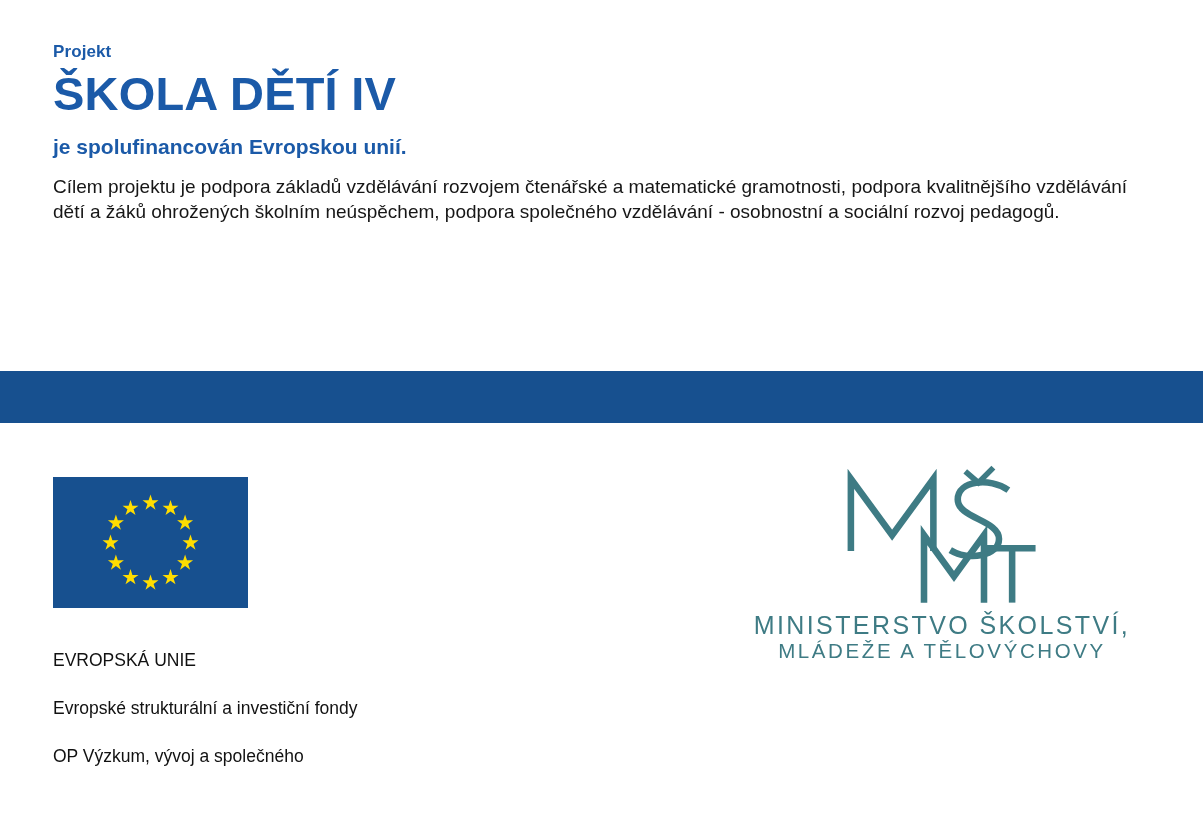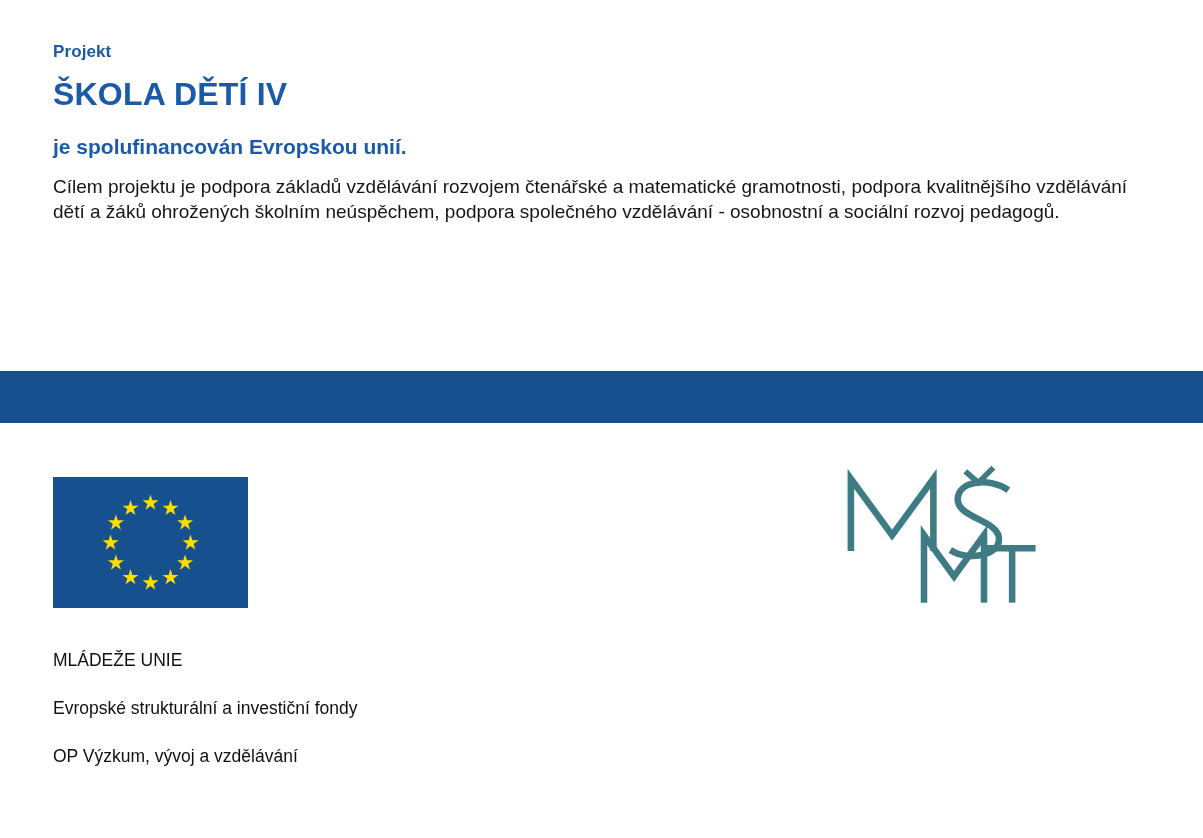--- a/index.html
+++ b/index.html
@@ -26,21 +26,21 @@
   .project-kicker {
     color: #1b5aa8;
     font-size: 17px;
     font-weight: bold;
     line-height: 20px;
     margin: 0 0 6px 0;
     letter-spacing: 0.1px;
   }
   .project-title {
     color: #1b5aa8;
-    font-size: 32px;
+    font-size: 47px;
     font-weight: bold;
     line-height: 52px;
     margin: 0 0 14px 0;
     letter-spacing: 0.2px;
   }
   .project-subtitle {
     color: #1b5aa8;
     font-size: 21px;
     font-weight: bold;
     line-height: 26px;
@@ -139,35 +139,39 @@
         <polygon points="97.5,97.5 99.4,103.3 105.5,103.3 100.6,106.9 102.5,112.7 97.5,109.1 92.5,112.7 94.4,106.9 89.5,103.3 95.6,103.3"></polygon>
         <polygon points="77.5,92.1 79.4,97.9 85.5,97.9 80.6,101.5 82.5,107.3 77.5,103.7 72.5,107.3 74.4,101.5 69.5,97.9 75.6,97.9"></polygon>
         <polygon points="62.9,77.5 64.8,83.3 70.9,83.3 66,86.9 67.9,92.7 62.9,89.1 57.9,92.7 59.8,86.9 54.9,83.3 61,83.3"></polygon>
         <polygon points="57.5,57.5 59.4,63.3 65.5,63.3 60.6,66.9 62.5,72.7 57.5,69.1 52.5,72.7 54.4,66.9 49.5,63.3 55.6,63.3"></polygon>
         <polygon points="62.9,37.5 64.8,43.3 70.9,43.3 66,46.9 67.9,52.7 62.9,49.1 57.9,52.7 59.8,46.9 54.9,43.3 61,43.3"></polygon>
         <polygon points="77.5,22.9 79.4,28.7 85.5,28.7 80.6,32.3 82.5,38.1 77.5,34.5 72.5,38.1 74.4,32.3 69.5,28.7 75.6,28.7"></polygon>
       </g>
     </svg>
   </div>
   <div class="eu-caption">
-    <div>MLÁDEŽE UNIE</div>
+    <div>EVROPSKÁ UNIE</div>
     <div>Evropské strukturální a investiční fondy</div>
-    <div>OP Výzkum, vývoj a vzdělávání</div>
+    <div>OP Výzkum, vývoj a společného</div>
   </div>
 </div>
 
 <div class="msmt-block">
   <svg class="msmt-mark" viewBox="0 0 230 160">
     <g fill="none" stroke="#3e7b84" stroke-width="7" stroke-linecap="butt" stroke-linejoin="miter">
 
       <path d="M18 95 L18 18 L62 78 L106 18 L106 95"></path>
 
       <path d="M186 30 C166 16 132 20 132 40 C132 60 176 62 176 82 C176 100 144 106 124 94"></path>
 
       <path d="M140 10 L154 22 L170 6" stroke-width="6"></path>
 
       <path d="M96 150 L96 78 L128 122 L160 78 L160 150"></path>
 
       <path d="M160 92 L215 92"></path>
       <path d="M190 92 L190 150"></path>
     </g>
   </svg>
+  <div class="msmt-text">
+    <span class="msmt-line1">MINISTERSTVO ŠKOLSTVÍ,</span>
+    <span class="msmt-line2">MLÁDEŽE A TĚLOVÝCHOVY</span>
+  </div>
 </div>
 
 </body></html>

